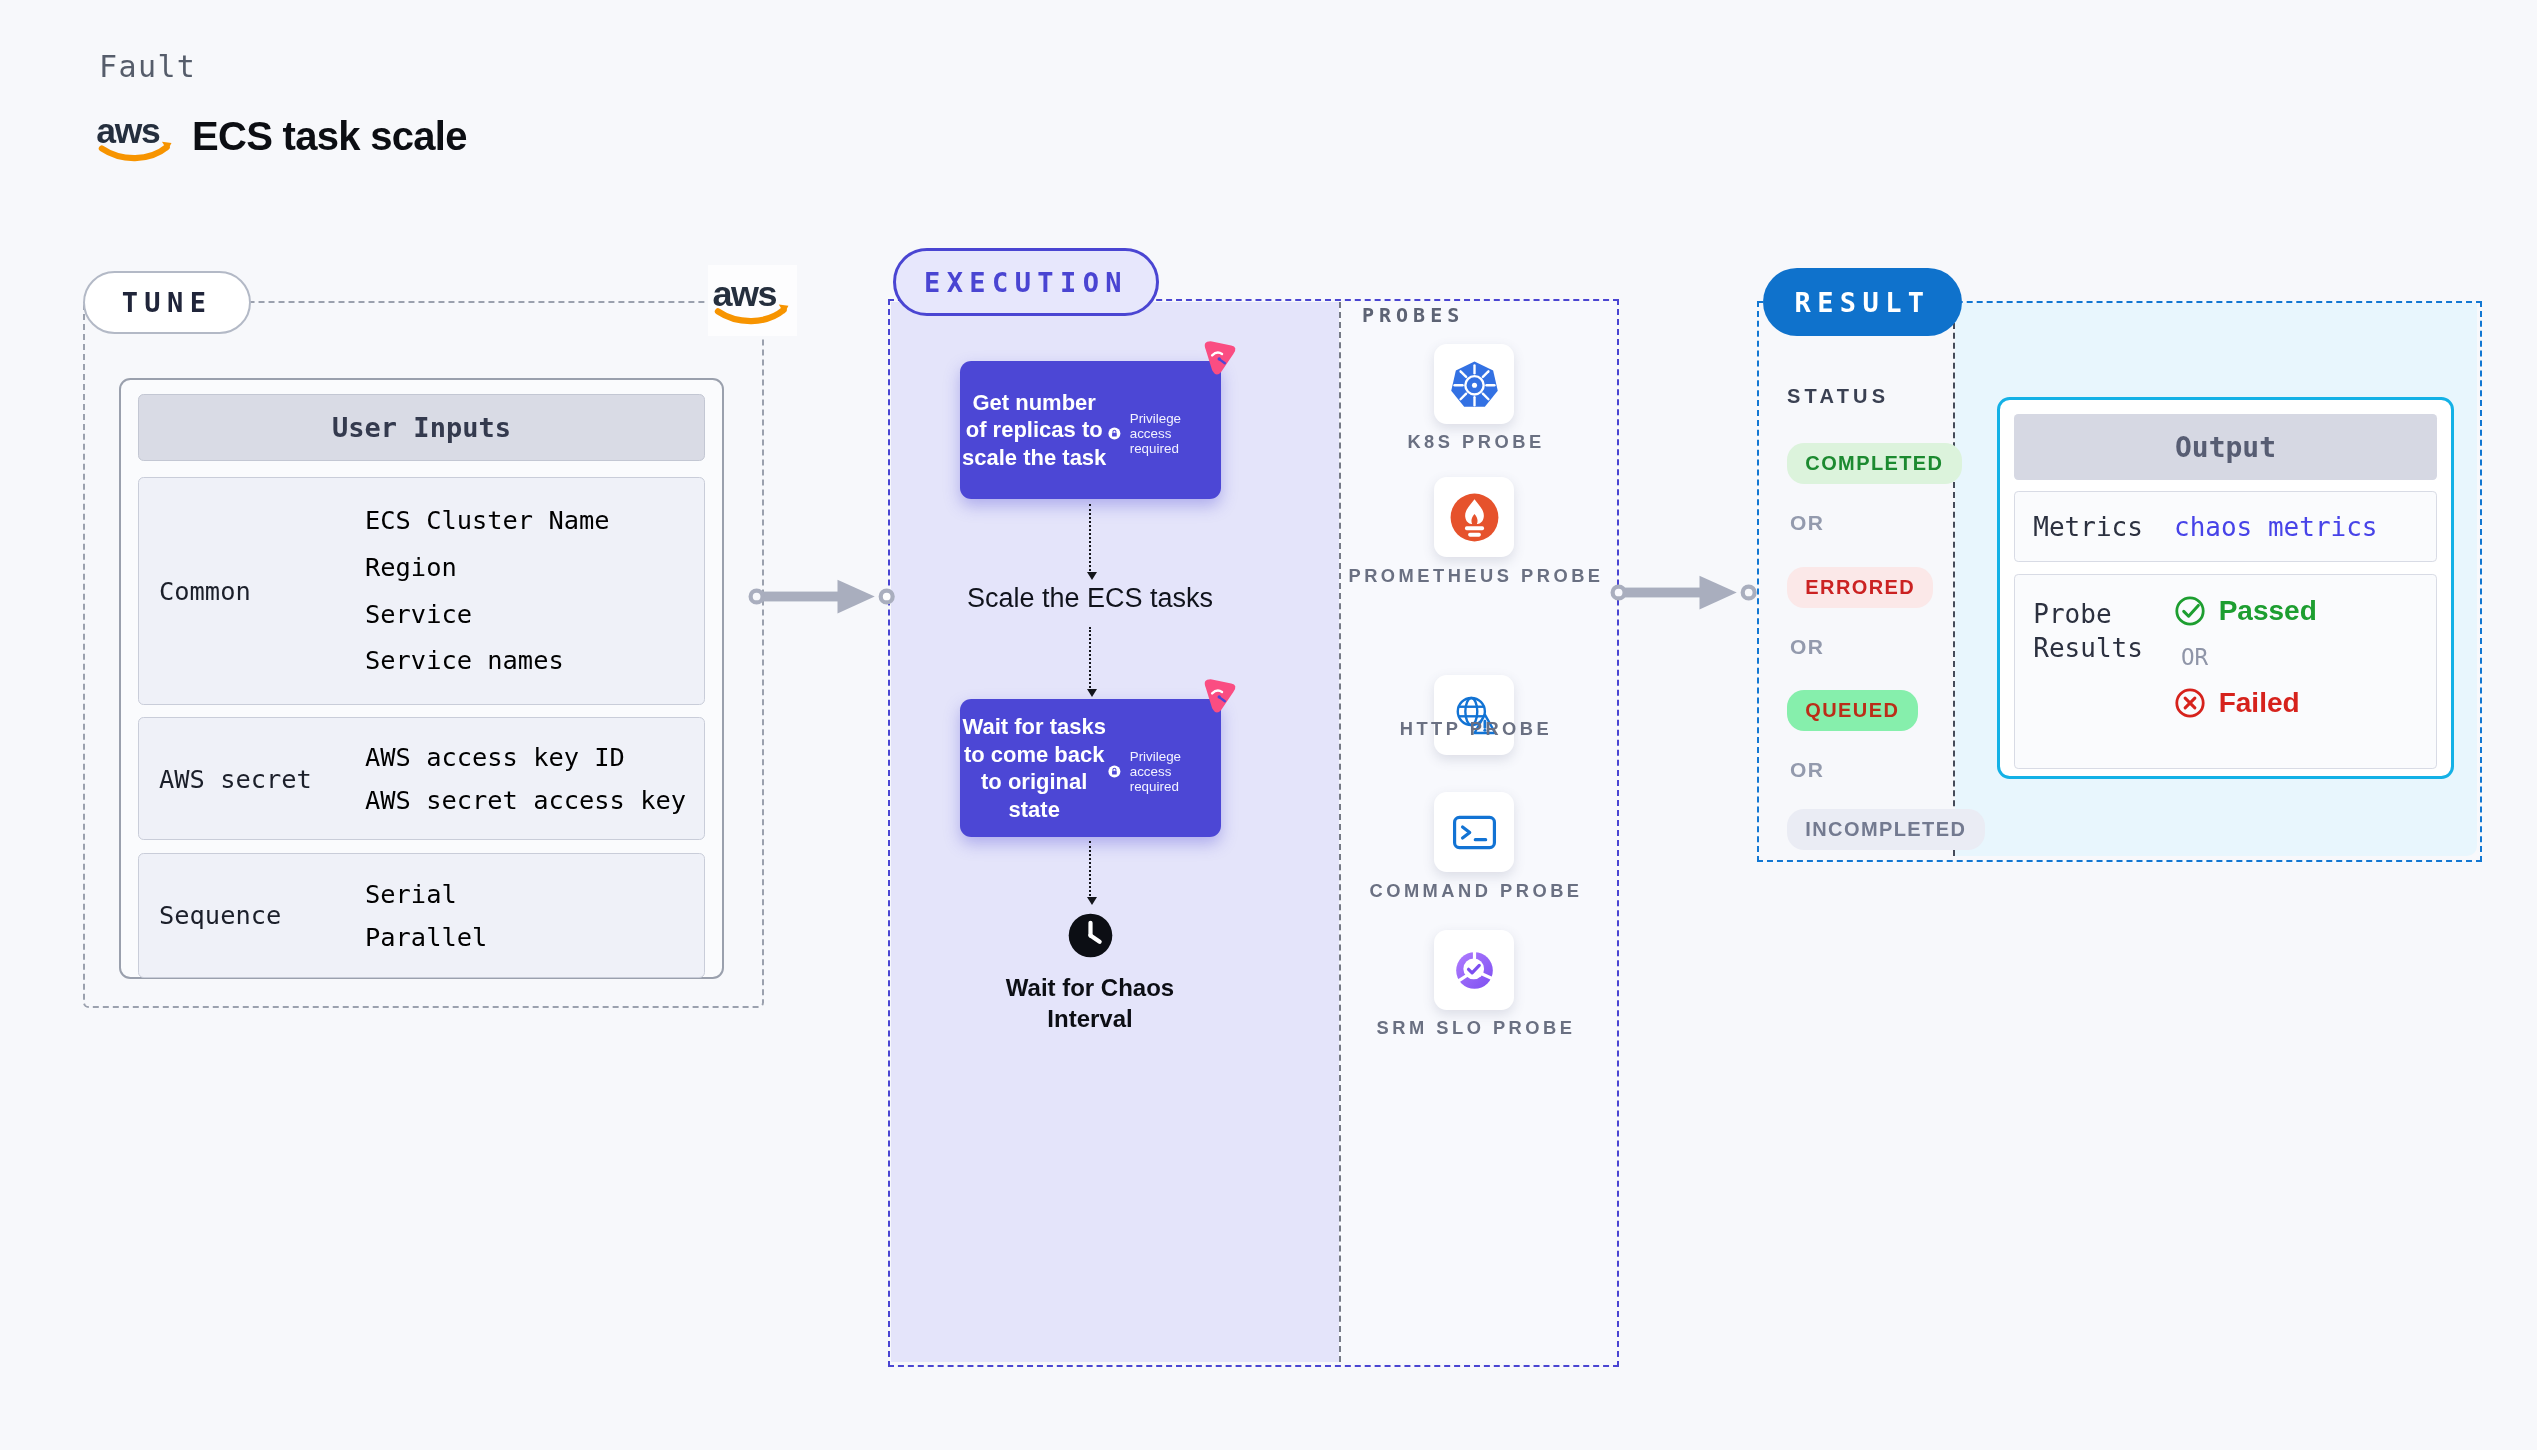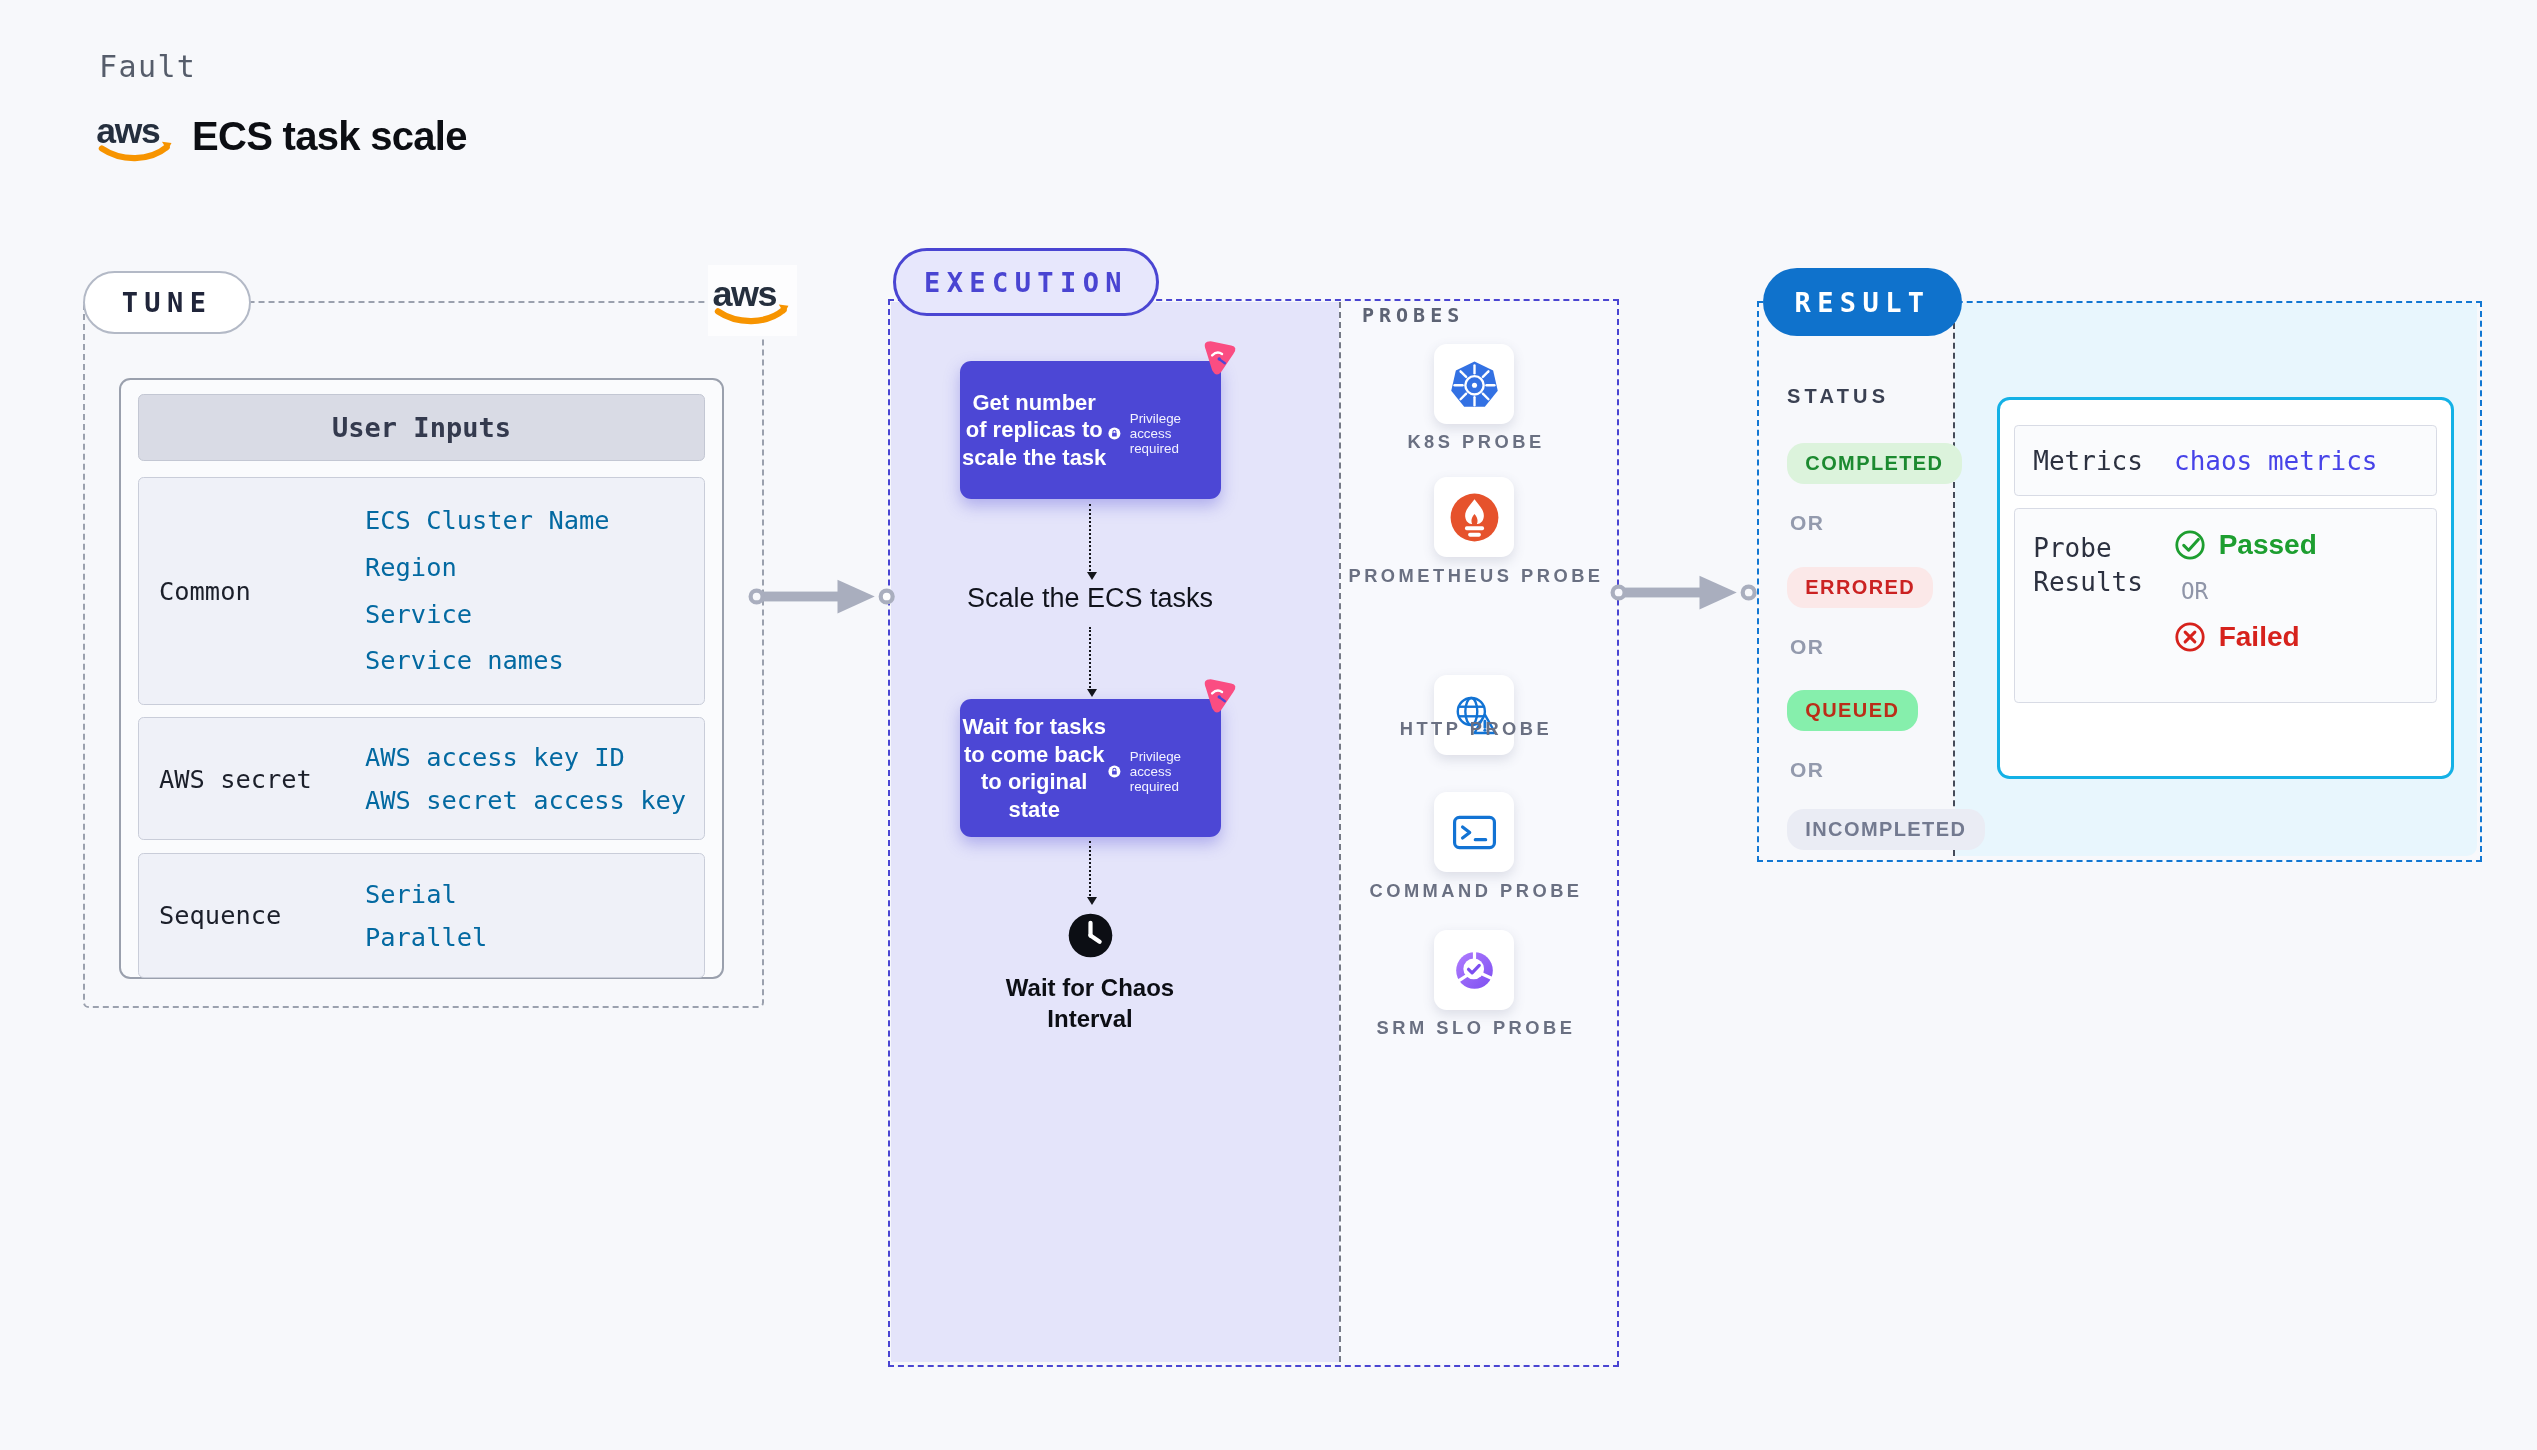--- a/index.html
+++ b/index.html
@@ -36,21 +36,21 @@
 
   
   .ui-card{left:119px;top:378px;width:605px;height:601px;background:#fafbfd;border:2.1px solid #9aa0ad;
            border-radius:11.3px;z-index:3;padding:14px 17px;box-sizing:border-box;}
   .ui-header{height:65px;background:#d9dbe5;border:0.7px solid #c3c7d3;border-radius:5.6px;margin-bottom:15.5px;
              display:flex;align-items:center;justify-content:center;font-size:27px;font-weight:bold;color:#343a4e;}
   .ui-group{background:#eff1f8;border:1.4px solid #c9cdd9;border-radius:5.6px;display:flex;margin-bottom:12.7px;}
   .ui-group-label{width:226px;display:flex;align-items:center;padding-left:20px;box-sizing:border-box;
                   font-size:25.4px;color:#1b1f2a;}
   .ui-items{flex:1;display:flex;flex-direction:column;justify-content:space-evenly;padding:11.3px 0;}
-  .ui-link{font-size:25.4px;color:#0369a1;cursor:pointer;}
+  .ui-link{font-size:25.4px;color:#000000;cursor:pointer;}
   .h-318{height:226px;} .h-170{height:121px;} .h-174{height:123px;margin-bottom:2px;}
 
   
   .conn{width:148px;height:45px;z-index:4;}
   .conn-1{left:748px;top:574px;} .conn-2{left:1610px;top:570px;}
 
   
   .step-card{left:960px;width:261px;height:138px;background:#4c47d5;border-radius:11.3px;z-index:3;
              box-shadow:0 7px 15.5px rgba(76,71,213,.35);display:flex;flex-direction:row;
              align-items:center;justify-content:center;}
@@ -307,20 +307,21 @@
 
   <div class="abs status-badge" style="top: 443px; background: rgb(220, 243, 220); color: rgb(28, 138, 48);">COMPLETED</div>
   <div class="abs or-label" style="top:511px;">OR</div>
   <div class="abs status-badge" style="top: 567px; background: rgb(251, 232, 232); color: rgb(203, 34, 34);">ERRORED</div>
   <div class="abs or-label" style="top:635px;">OR</div>
   <div class="abs status-badge" style="top: 690px; background: #86efac; color: rgb(187, 45, 24);">QUEUED</div>
   <div class="abs or-label" style="top:758px;">OR</div>
   <div class="abs status-badge" style="top: 809px; background: rgb(234, 236, 244); color: rgb(115, 122, 144);">INCOMPLETED</div>
 
   <div class="abs output-card">
+    <div class="output-header mono">Output</div>
 
     <div class="output-row row-metrics">
       <div class="out-label mono">Metrics</div>
       <span class="out-link mono">chaos metrics</span>
     </div>
 
     <div class="output-row row-probe">
       <div class="out-label mono" style="padding-top:22.6px;">Probe Results</div>
       <div class="pr-col">
         <div class="pf-row">

